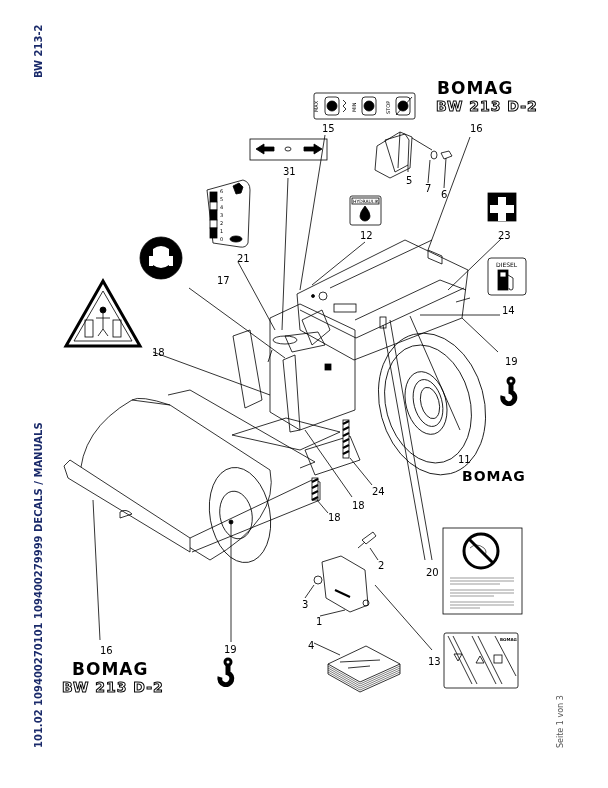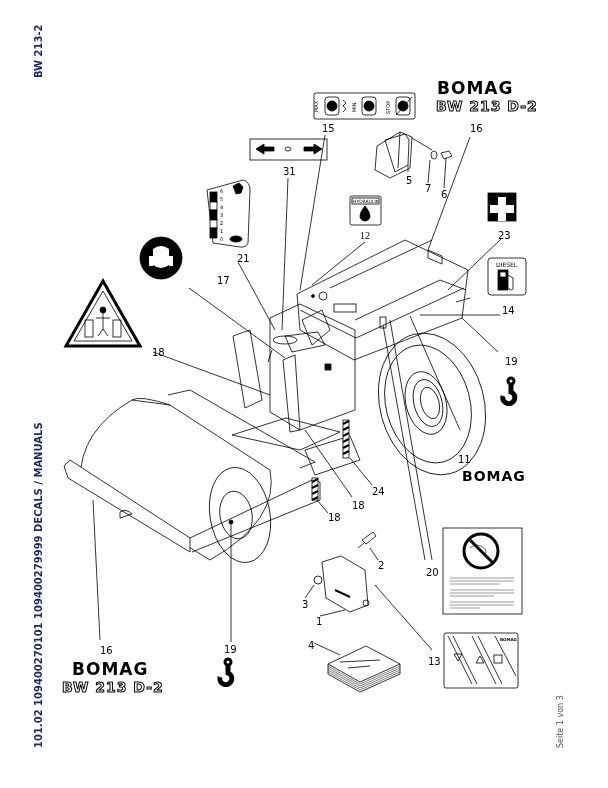--- a/index.html
+++ b/index.html
@@ -239,21 +239,21 @@
 <div class="bomag" style="left:462px; top:469px; font-size:14px;">BOMAG</div>
 <div class="bomag" style="left:72px; top:661px; font-size:17px;">BOMAG</div>
 <div class="bw-model" style="left:62px; top:680px; font-size:14px;">BW 213 D-2</div>
 
 <div class="callout" style="left:322px; top:124px;">15</div>
 <div class="callout" style="left:470px; top:124px;">16</div>
 <div class="callout" style="left:406px; top:176px;">5</div>
 <div class="callout" style="left:425px; top:184px;">7</div>
 <div class="callout" style="left:441px; top:190px;">6</div>
 <div class="callout" style="left:283px; top:167px;">31</div>
-<div class="callout" style="left:360px; top:231px;font-family:Liberation Serif, serif;">12</div>
+<div class="callout" style="left:360px; top:231px;">12</div>
 <div class="callout" style="left:498px; top:231px;">23</div>
 <div class="callout" style="left:237px; top:254px;">21</div>
 <div class="callout" style="left:179px; top:276px;margin-left:38px;">17</div>
 <div class="callout" style="left:502px; top:306px;">14</div>
 <div class="callout" style="left:152px; top:348px;">18</div>
 <div class="callout" style="left:505px; top:357px;">19</div>
 <div class="callout" style="left:458px; top:455px;">11</div>
 <div class="callout" style="left:372px; top:487px;">24</div>
 <div class="callout" style="left:352px; top:501px;">18</div>
 <div class="callout" style="left:328px; top:513px;">18</div>

